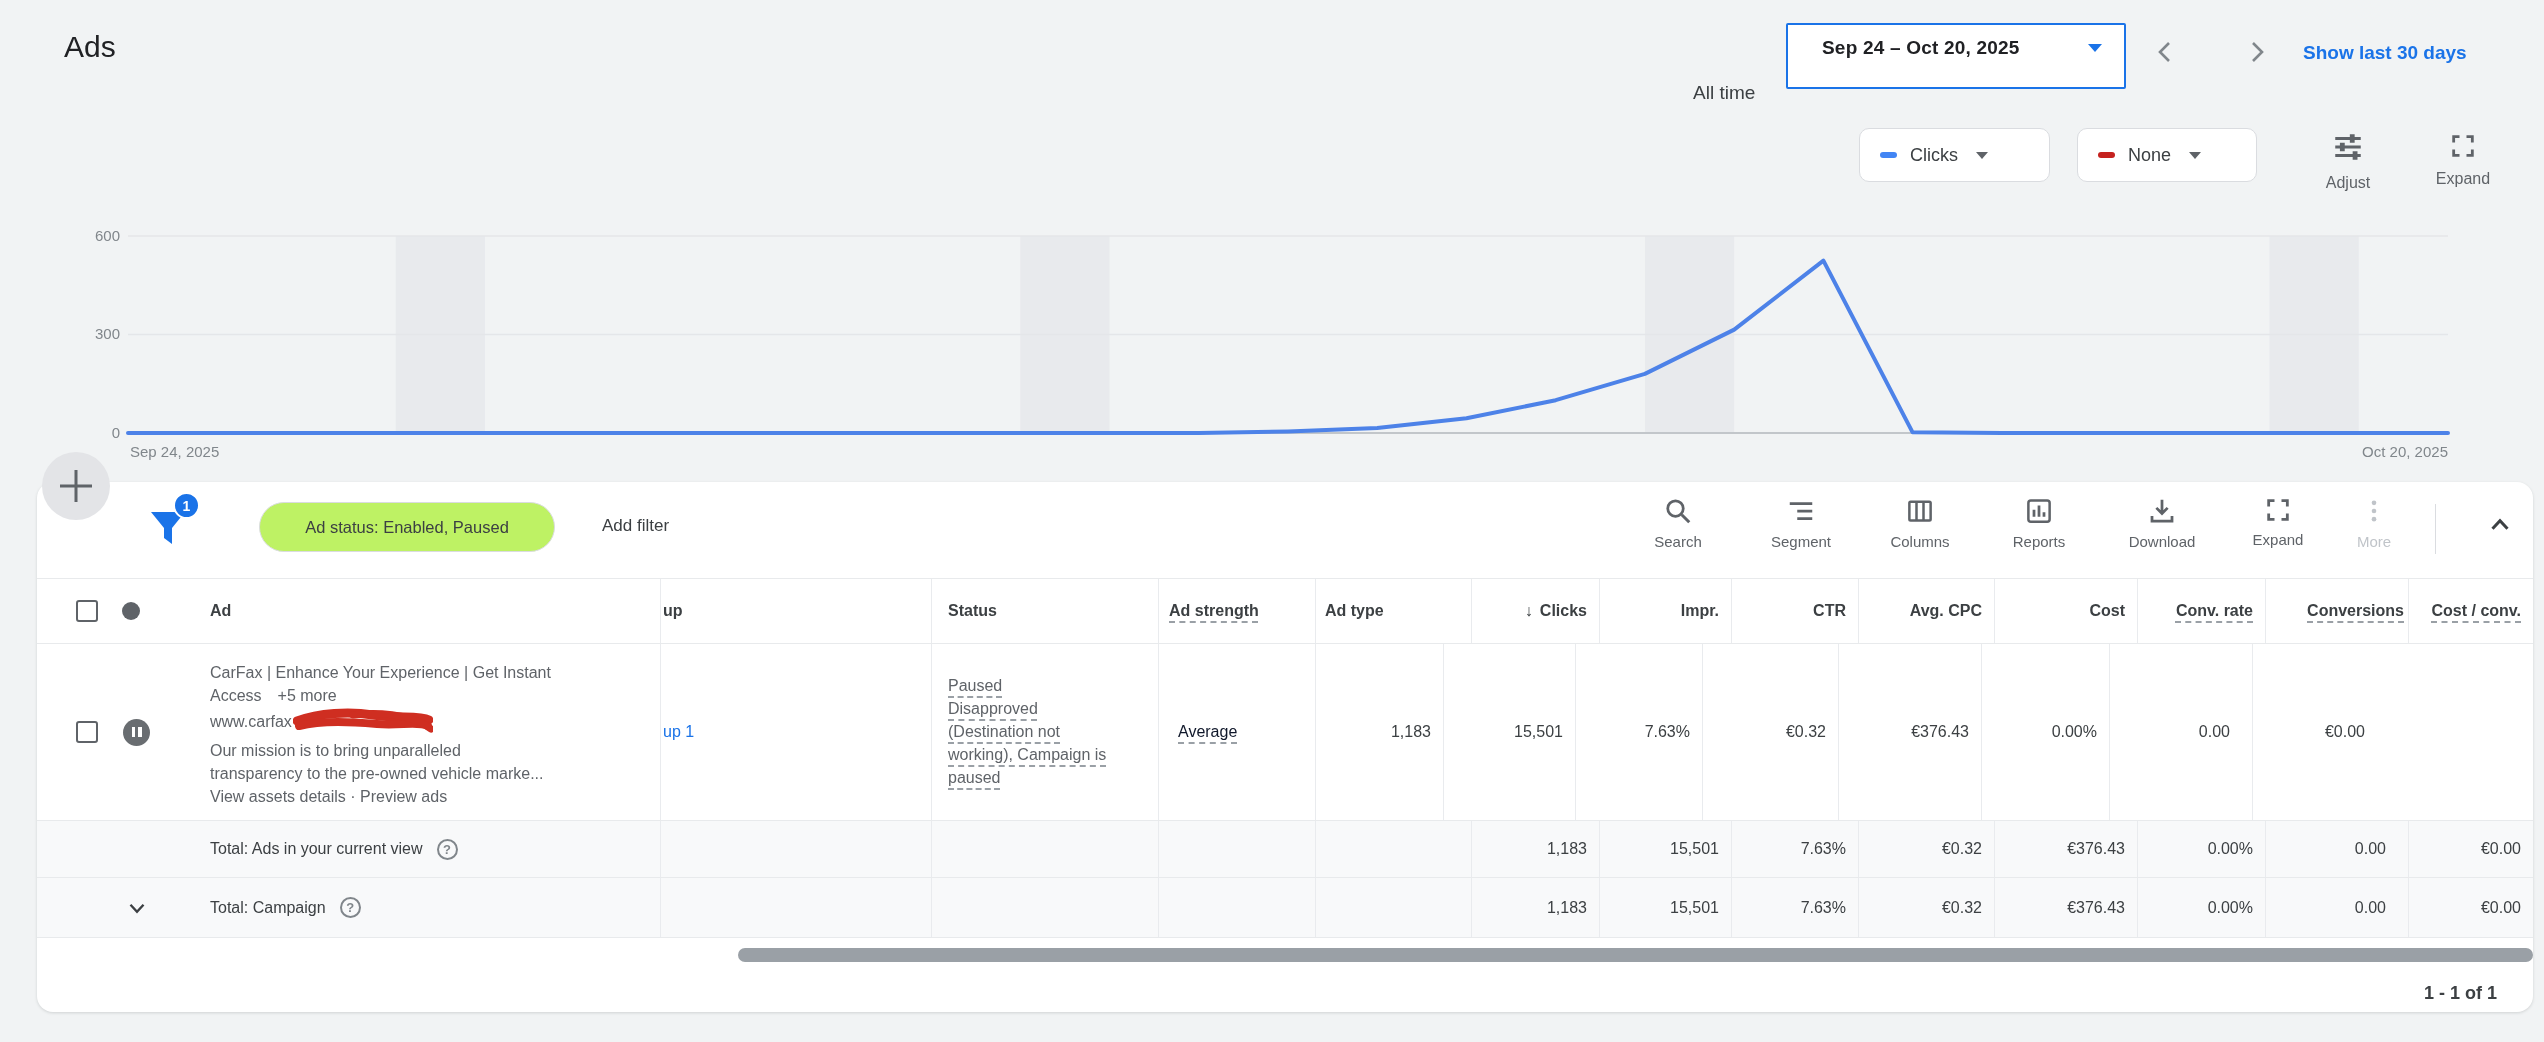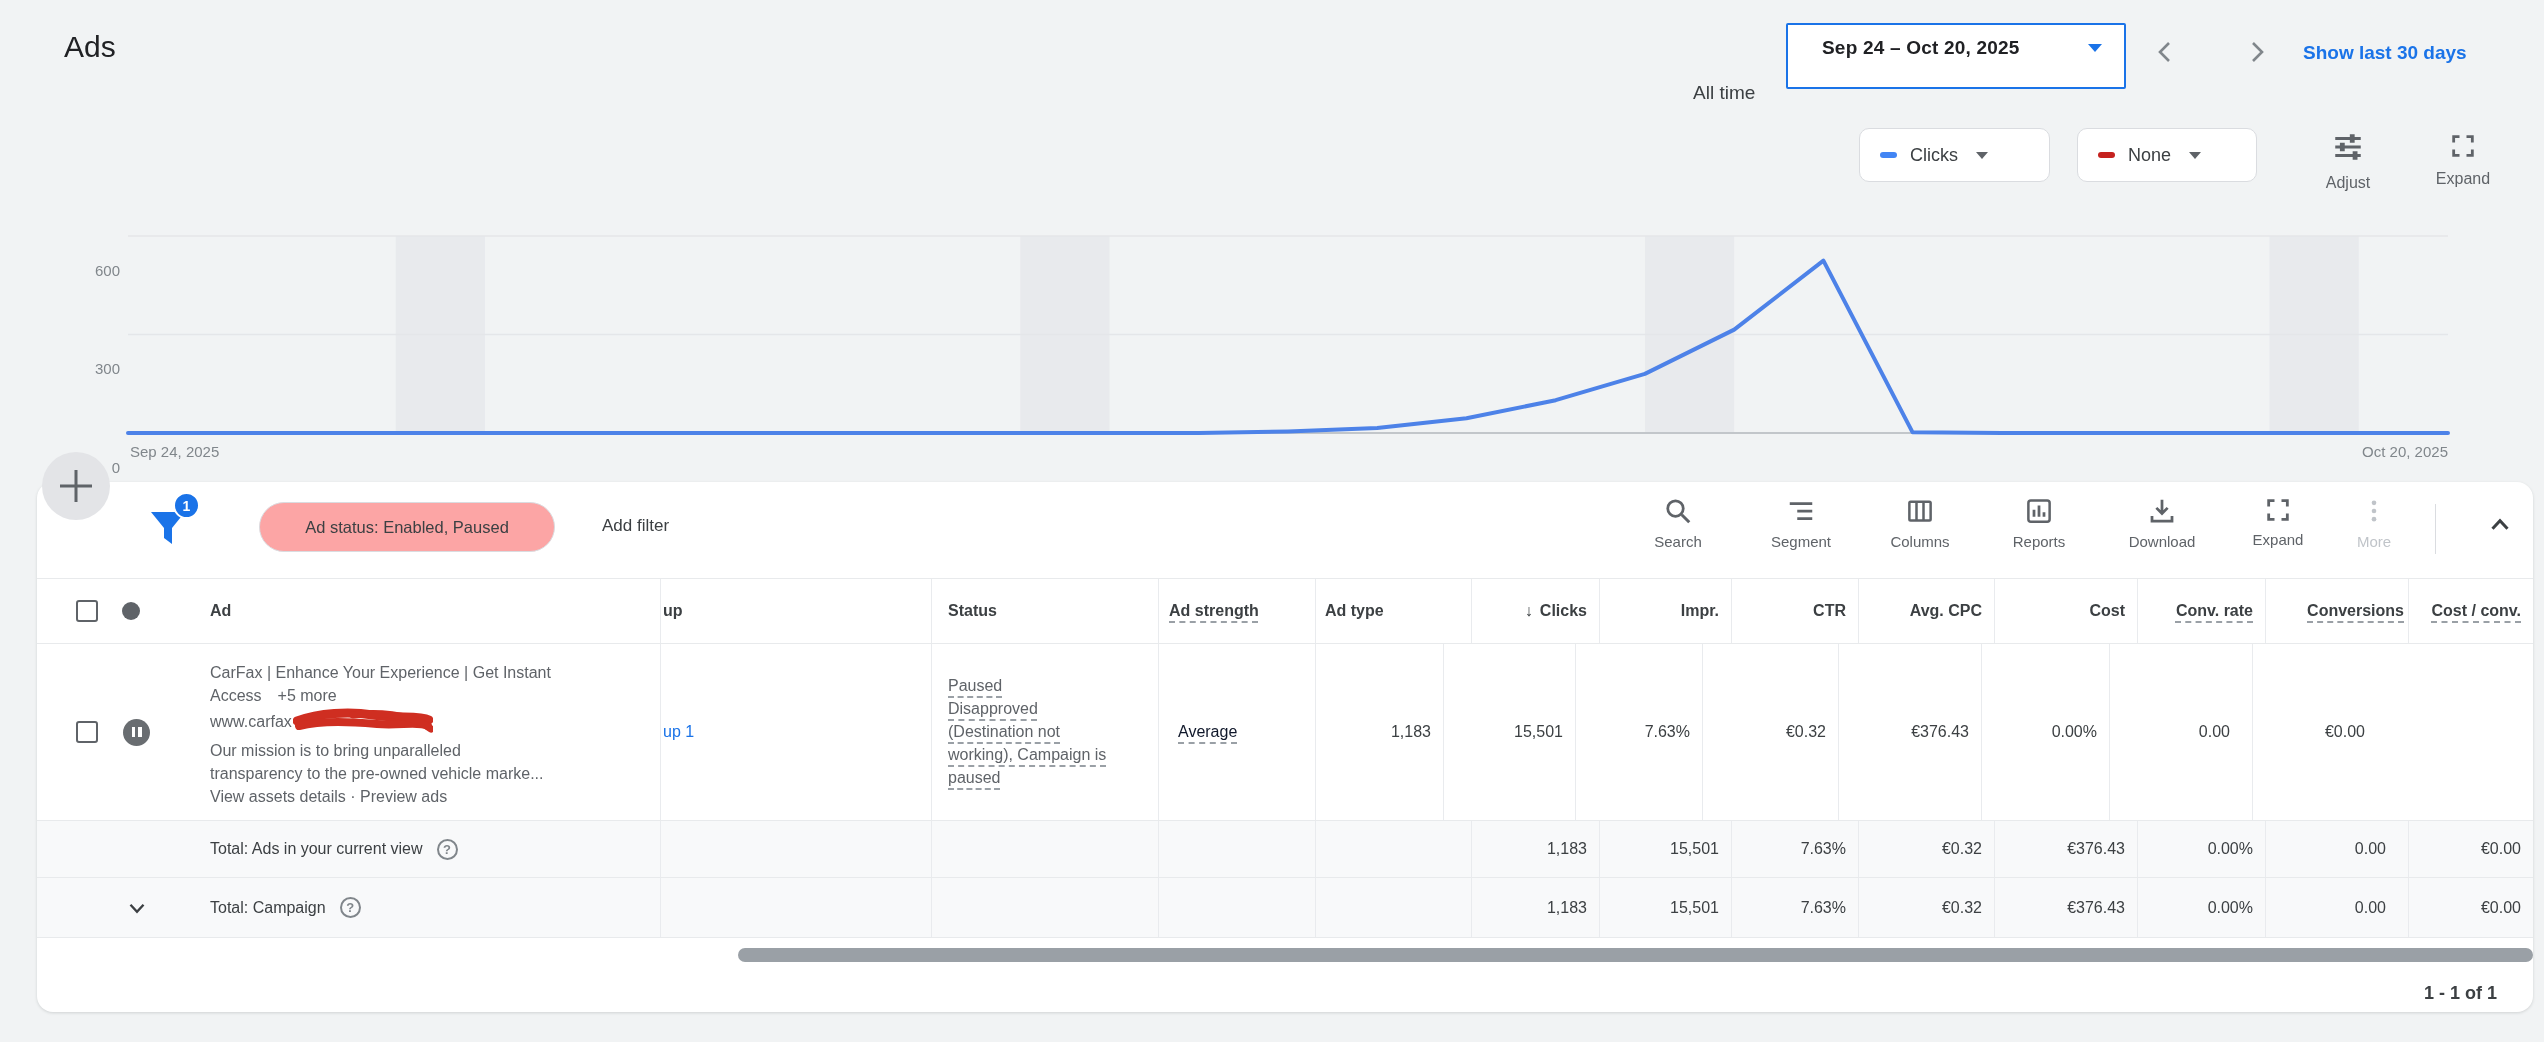--- a/index.html
+++ b/index.html
@@ -28,41 +28,41 @@
   .metric-dash { width:17px; height:6px; border-radius:3px; margin-right:13px; }
   .metric-btn .lbl { font-size:18px; color:#3c4043; }
   .metric-btn .caret { width:0; height:0; border-left:6px solid transparent; border-right:6px solid transparent;
                        border-top:7px solid #5f6368; margin-left:auto; margin-left:18px; }
   .icon-tool { position:absolute; text-align:center; cursor:pointer; }
   #tool-adjust { left:2303px; top:130px; width:90px; }
   #tool-expand-chart { left:2418px; top:132px; width:90px; }
   .icon-tool .cap { font-size:16px; color:#5f6368; margin-top:6px; }
 
   
-  .ytick { position:absolute; left:52px; width:68px; text-align:right; font-size:15px; color:#80868b;margin-top:35px; }
+  .ytick { position:absolute; left:52px; width:68px; text-align:right; font-size:15px; color:#80868b; }
   #yt0 { top:227px; } #yt1 { top:325px; } #yt2 { top:424px; }
   #chart-svg { position:absolute; left:128px; top:236px; width:2320px; height:197px; overflow:visible; }
   .xlabel { position:absolute; font-size:15px; color:#80868b; top:443px; }
   #xlabel-start { left:130px; }
   #xlabel-end { left:2208px; width:240px; text-align:right; }
 
   #plus-btn { position:absolute; left:42px; top:452px; width:68px; height:68px; border-radius:50%;
               background:#e3e4e7; display:flex; align-items:center; justify-content:center; z-index:5; cursor:pointer; }
 
   
   #card { position:absolute; left:37px; top:482px; width:2496px; height:530px; background:#fff;
           border-radius:16px; box-shadow:0 1px 3px rgba(60,64,67,.18); overflow:hidden; }
 
   
   #funnel { position:absolute; left:110px; top:24px; cursor:pointer; }
   #funnel-badge { position:absolute; left:136px; top:10px; width:27px; height:27px; background:#1a73e8;
                   border:2px solid #fff; border-radius:50%; color:#fff; font-size:14px; font-weight:bold;
                   display:flex; align-items:center; justify-content:center; }
   #filter-chip { position:absolute; left:222px; top:20px; width:296px; height:50px; border:1px solid #dadce0;
-                 border-radius:25px; background:#fca5a5; display:flex; align-items:center; justify-content:center;
+                 border-radius:25px; background:#bef264; display:flex; align-items:center; justify-content:center;
                  font-size:16.5px; color:#3c4043; cursor:pointer; }
   #add-filter { position:absolute; left:565px; top:34px; font-size:17px; font-weight:normal; color:#3c4043; cursor:pointer; }
   .tbl-tool { position:absolute; top:14px; width:96px; text-align:center; cursor:pointer; }
   .tbl-tool .cap { font-size:15px; color:#5f6368; margin-top:3px; white-space:nowrap; }
   .tbl-tool svg { display:inline-block; }
   #tool-more .cap { color:#c0c4c9; }
   #tools-divider { position:absolute; left:2398px; top:22px; width:1px; height:50px; background:#dadce0; }
   #collapse-btn { position:absolute; left:2448px; top:28px; width:32px; height:32px; cursor:pointer; }
 
   

